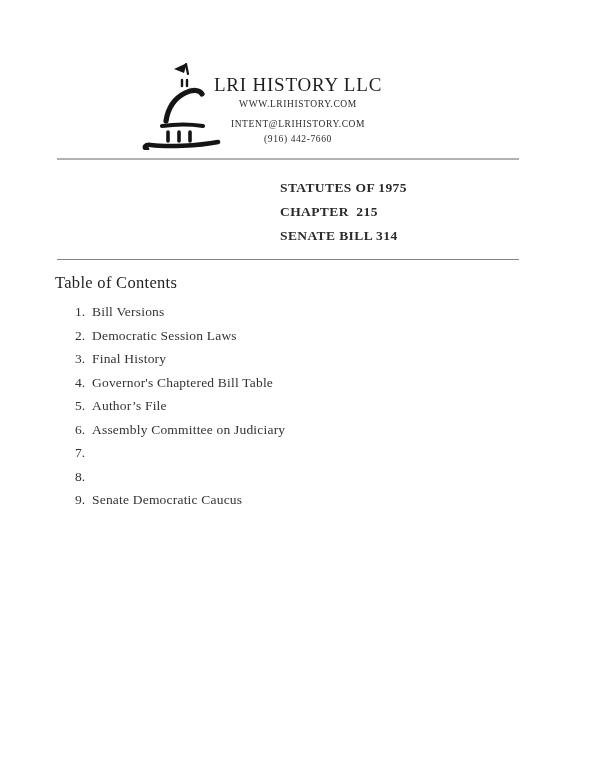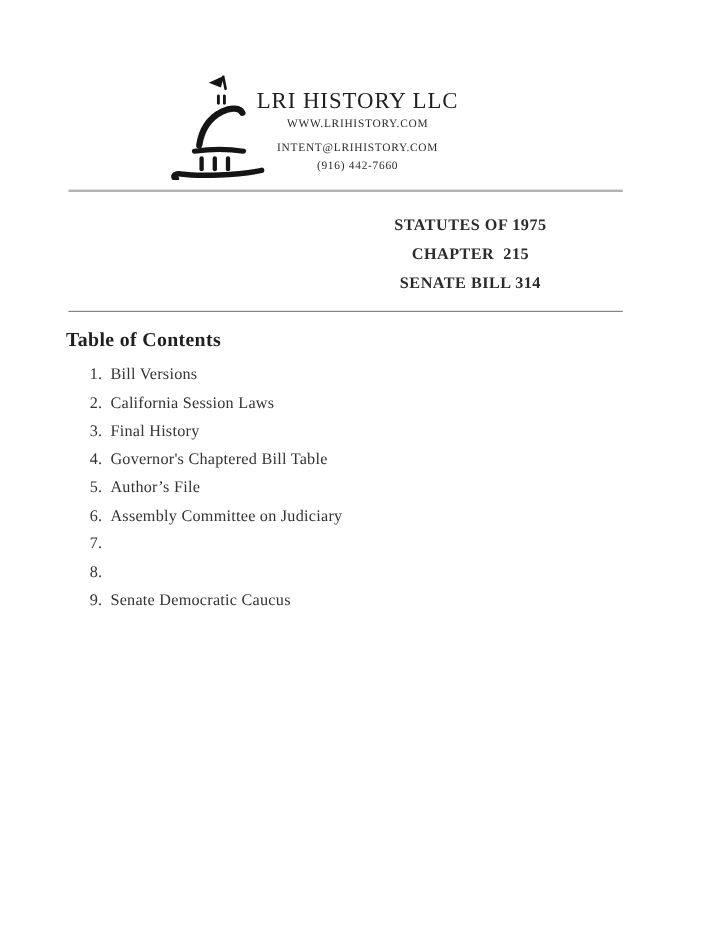--- a/index.html
+++ b/index.html
@@ -61,41 +61,41 @@
     left: 57px;
     top: 259px;
     width: 462px;
     height: 1px;
     background: #858585;
   }
 
   
   .case-info {
     position: absolute;
-    left: 292px;
+    left: 280px;
     top: 176px;
     width: 200px;
-    text-align: center;
+    text-align: left;
   }
   .case-line {
     font-size: 13.5px;
     font-weight: bold;
     color: #2b2b2b;
     line-height: 24px;
     letter-spacing: 0.4px;
     white-space: pre; 
   }
 
   
   .toc-heading {
     position: absolute;
     left: 55px;
     top: 273px;
     font-size: 16.5px;
-    font-weight: bold;
+    font-weight: normal;
     color: #1f1f1f;
     letter-spacing: 0.3px;
   }
   .toc-list {
     position: absolute;
     left: 55px;
     top: 304px;
     width: 420px;
   }
   .toc-row {
@@ -162,21 +162,21 @@
 
   <div class="toc-heading">Table of Contents</div>
 
   <div class="toc-list">
     <div class="toc-row">
       <span class="toc-num">1.</span>
       <span class="toc-label">Bill Versions</span>
     </div>
     <div class="toc-row">
       <span class="toc-num">2.</span>
-      <span class="toc-label">California Session Laws</span>
+      <span class="toc-label">Democratic Session Laws</span>
     </div>
     <div class="toc-row">
       <span class="toc-num">3.</span>
       <span class="toc-label">Final History</span>
     </div>
     <div class="toc-row">
       <span class="toc-num">4.</span>
       <span class="toc-label">Governor's Chaptered Bill Table</span>
     </div>
     <div class="toc-row">

